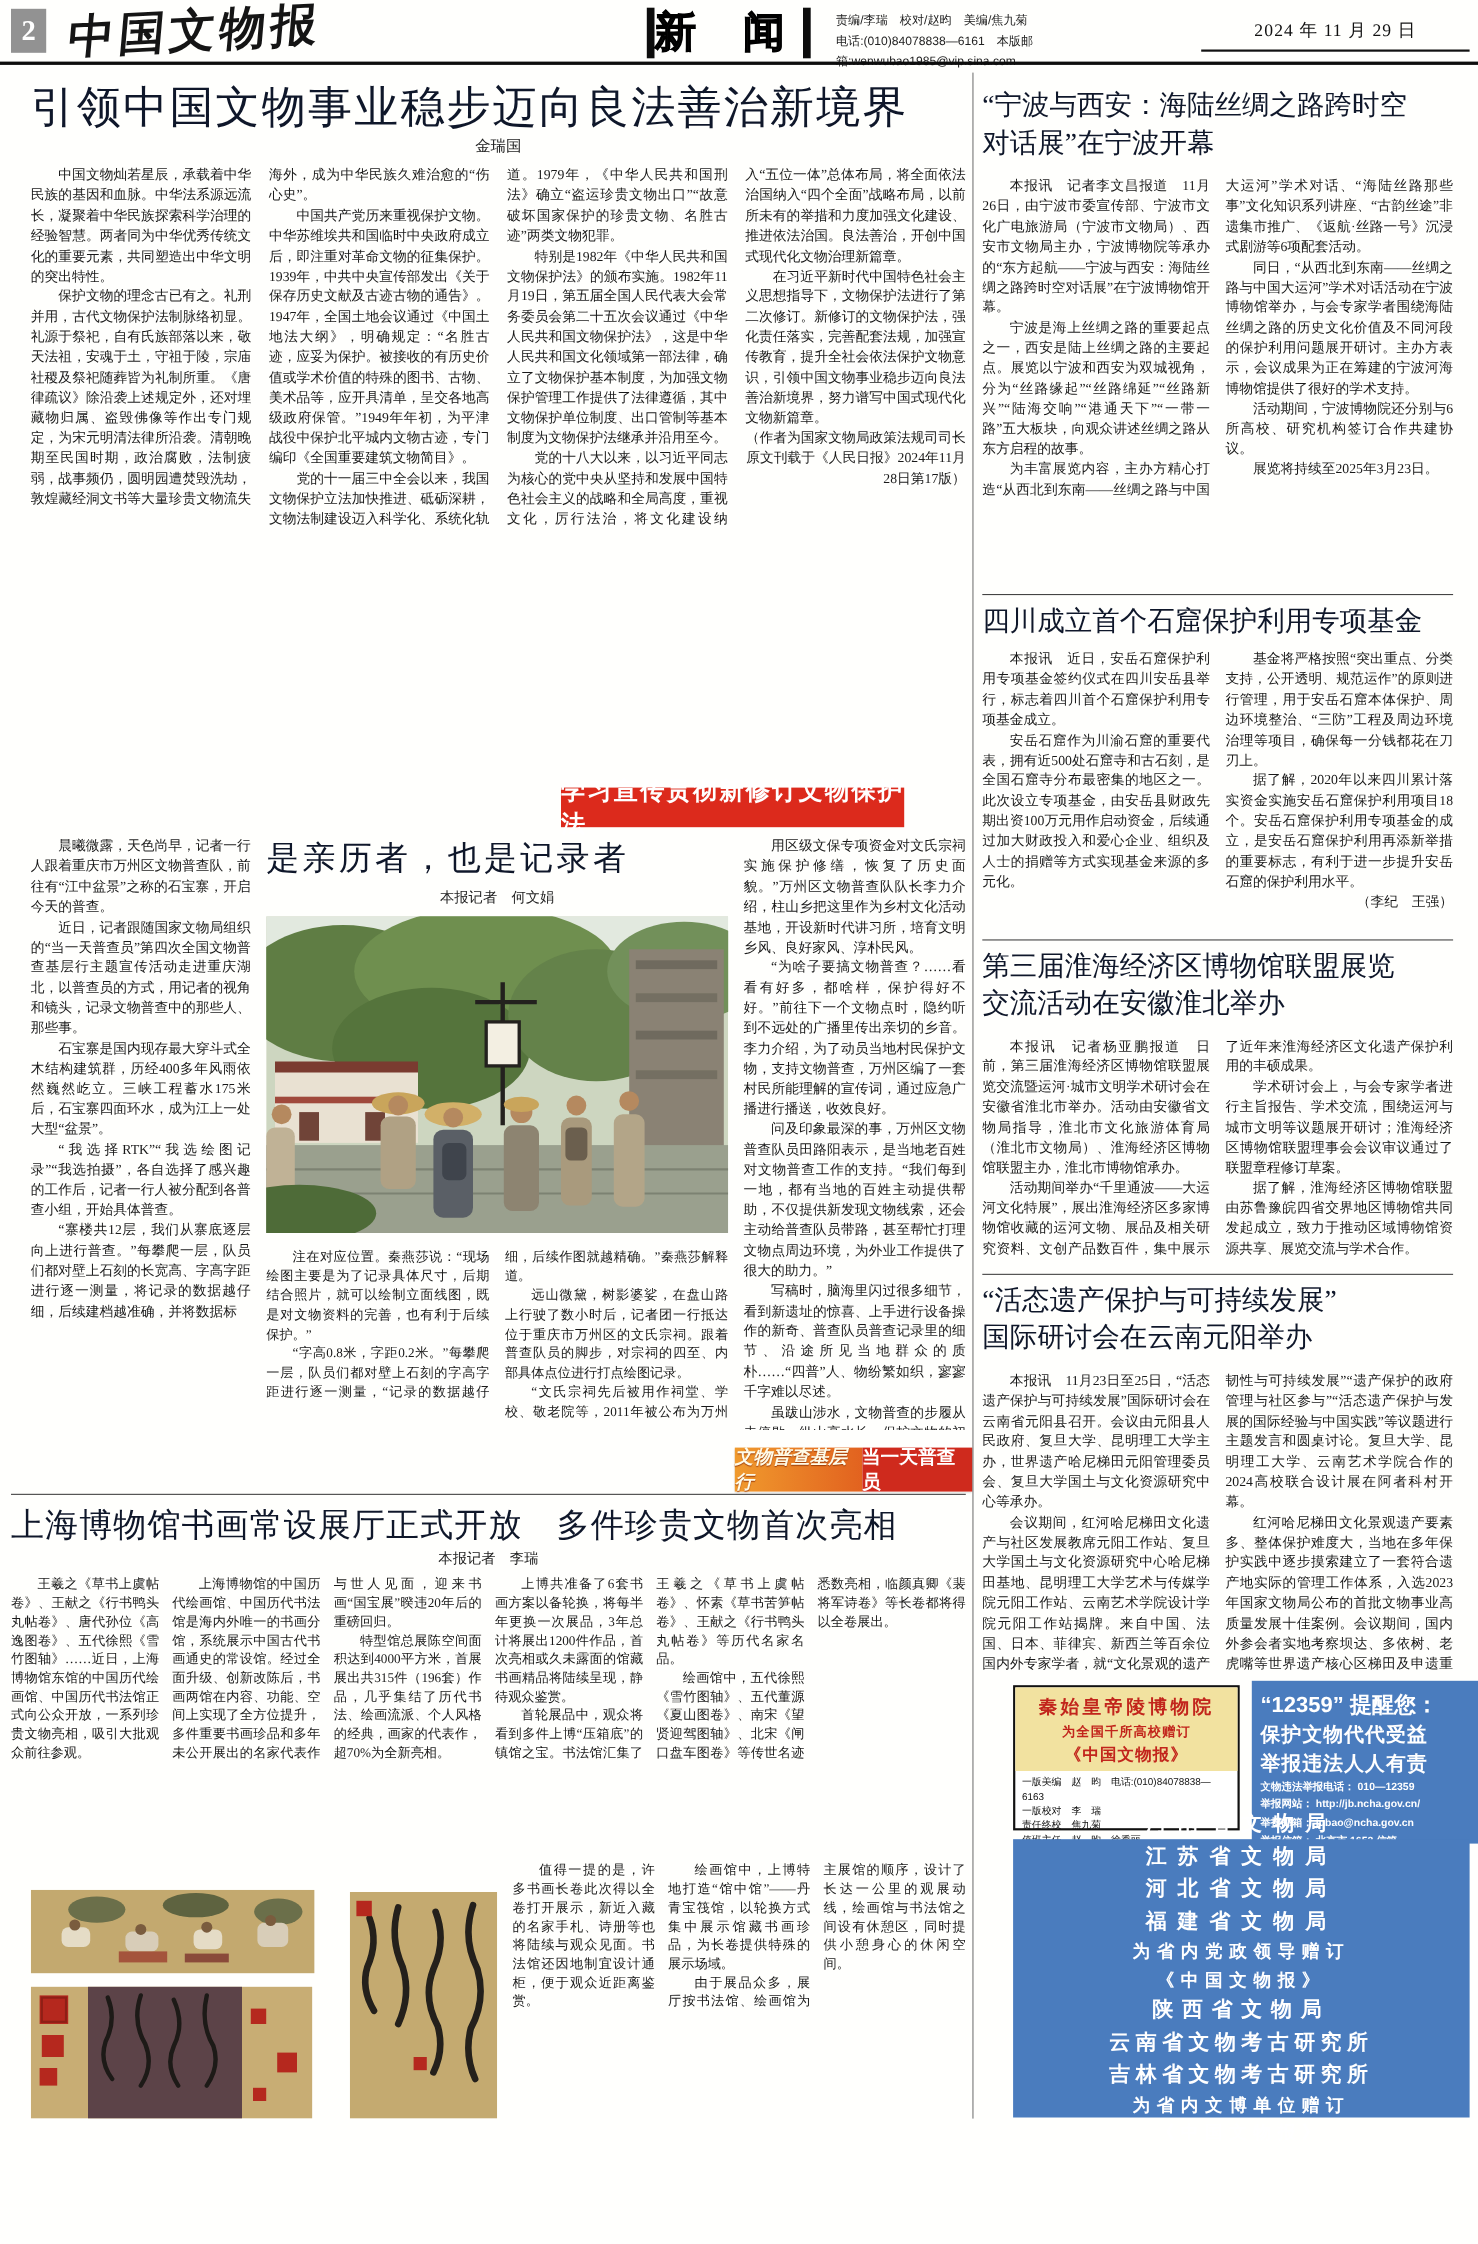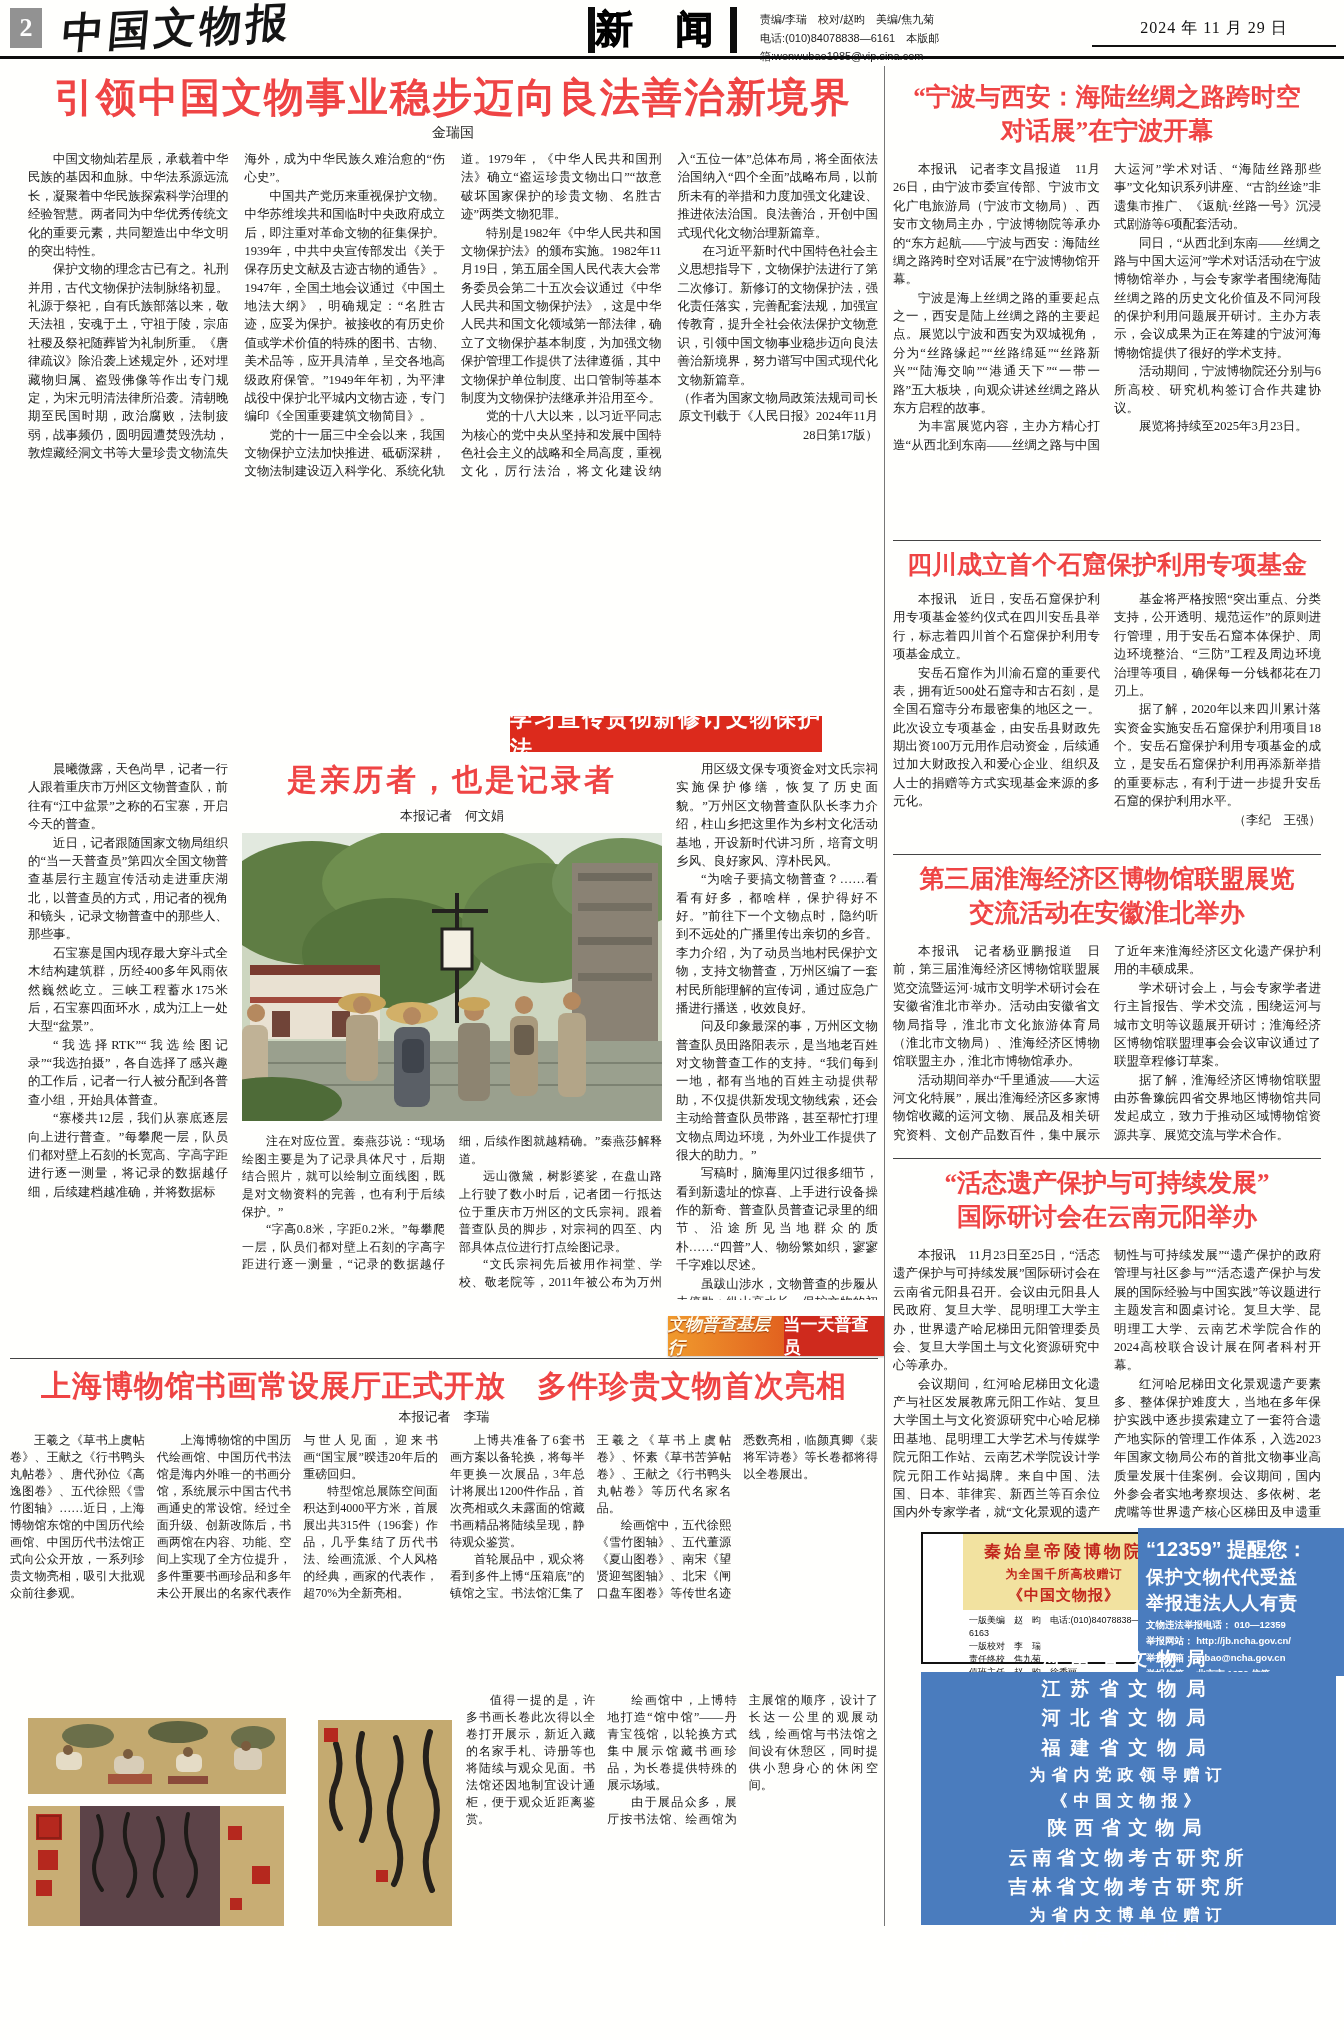--- a/index.html
+++ b/index.html
@@ -14,39 +14,39 @@
   .section-wrap{left:588px;top:4px;display:flex;align-items:center;}
   .vbar{width:7px;height:46px;background:#0d0d0d;}
   .section-title{font-size:38px;font-weight:900;letter-spacing:16px;font-family:"Liberation Sans",sans-serif;
                  -webkit-text-stroke:1px #000;}
   .editors{left:760px;top:10px;width:330px;font-size:11px;line-height:1.7;color:#222;
            font-family:"Liberation Sans",sans-serif;}
   .date{left:1092px;top:18px;width:244px;font-size:16px;text-align:center;border-bottom:2px solid #111;
         padding-bottom:6px;letter-spacing:1px;}
   .headrule{left:0;top:56px;width:1344px;height:3px;background:#0d0d0d;}
   
-  .headline{font-weight:700;text-align:center;color:#ef4444;}
+  .headline{font-weight:400;text-align:left;color:#0f172a;}
   .byline{text-align:center;font-size:14px;color:#222;}
   .body-cols{text-align:justify;font-size:12.5px;line-height:1.47;color:#191919;overflow:hidden;}
   .body-cols p{margin:0;text-indent:2em;}
   .credit{text-align:right;text-indent:0 !important;}
   .vdivider{left:884px;top:66px;width:1px;height:1860px;background:#777;}
   .hdivider{height:1px;background:#444;}
   
   .red-banner{background:#dc2a1c;color:#fff;display:flex;align-items:center;justify-content:center;
               font-size:22px;font-weight:bold;letter-spacing:2px;font-family:"Liberation Sans",sans-serif;}
   .orange-banner{display:flex;height:40px;font-weight:900;font-family:"Liberation Sans",sans-serif;
                  box-shadow:0 1px 2px rgba(0,0,0,.25);}
   .orange-banner .ob-l{flex:1.15;background:linear-gradient(90deg,#f09a2d,#e2621f);color:#fffbe8;
                  display:flex;align-items:center;justify-content:center;font-size:17px;
                  text-shadow:0 1px 1px #9c3c08;font-style:italic;}
   .orange-banner .ob-r{flex:1;background:#cf2a1d;color:#fff;display:flex;align-items:center;
                  justify-content:center;font-size:17px;}
   
-  .qin-box{border:2px solid #111;background:#fff;padding-left:40px;}
+  .qin-box{border:2px solid #111;background:#fff;}
   .qin-top{background:#f2e2a0;padding:6px 4px 5px;text-align:center;color:#c2251c;}
   .qin-l1{font-size:17px;font-weight:900;letter-spacing:3px;}
   .qin-l2{font-size:12px;font-weight:bold;margin-top:3px;letter-spacing:1px;}
   .qin-l3{font-size:15px;font-weight:900;margin-top:3px;letter-spacing:1px;}
   .staff{padding:4px 6px;font-size:9px;line-height:1.45;color:#111;font-family:"Liberation Sans",sans-serif;}
   .blue{background:#4a7cbe;color:#fff;font-family:"Liberation Sans",sans-serif;}
   .r12359{padding:8px 8px 6px;}
   .r12359 .b1{font-size:20px;font-weight:900;}
   .r12359 .b2{font-size:18px;font-weight:900;letter-spacing:1px;margin-top:2px;}
   .r12359 .sm{font-size:9.5px;font-weight:bold;margin-top:3px;line-height:1.4;}

